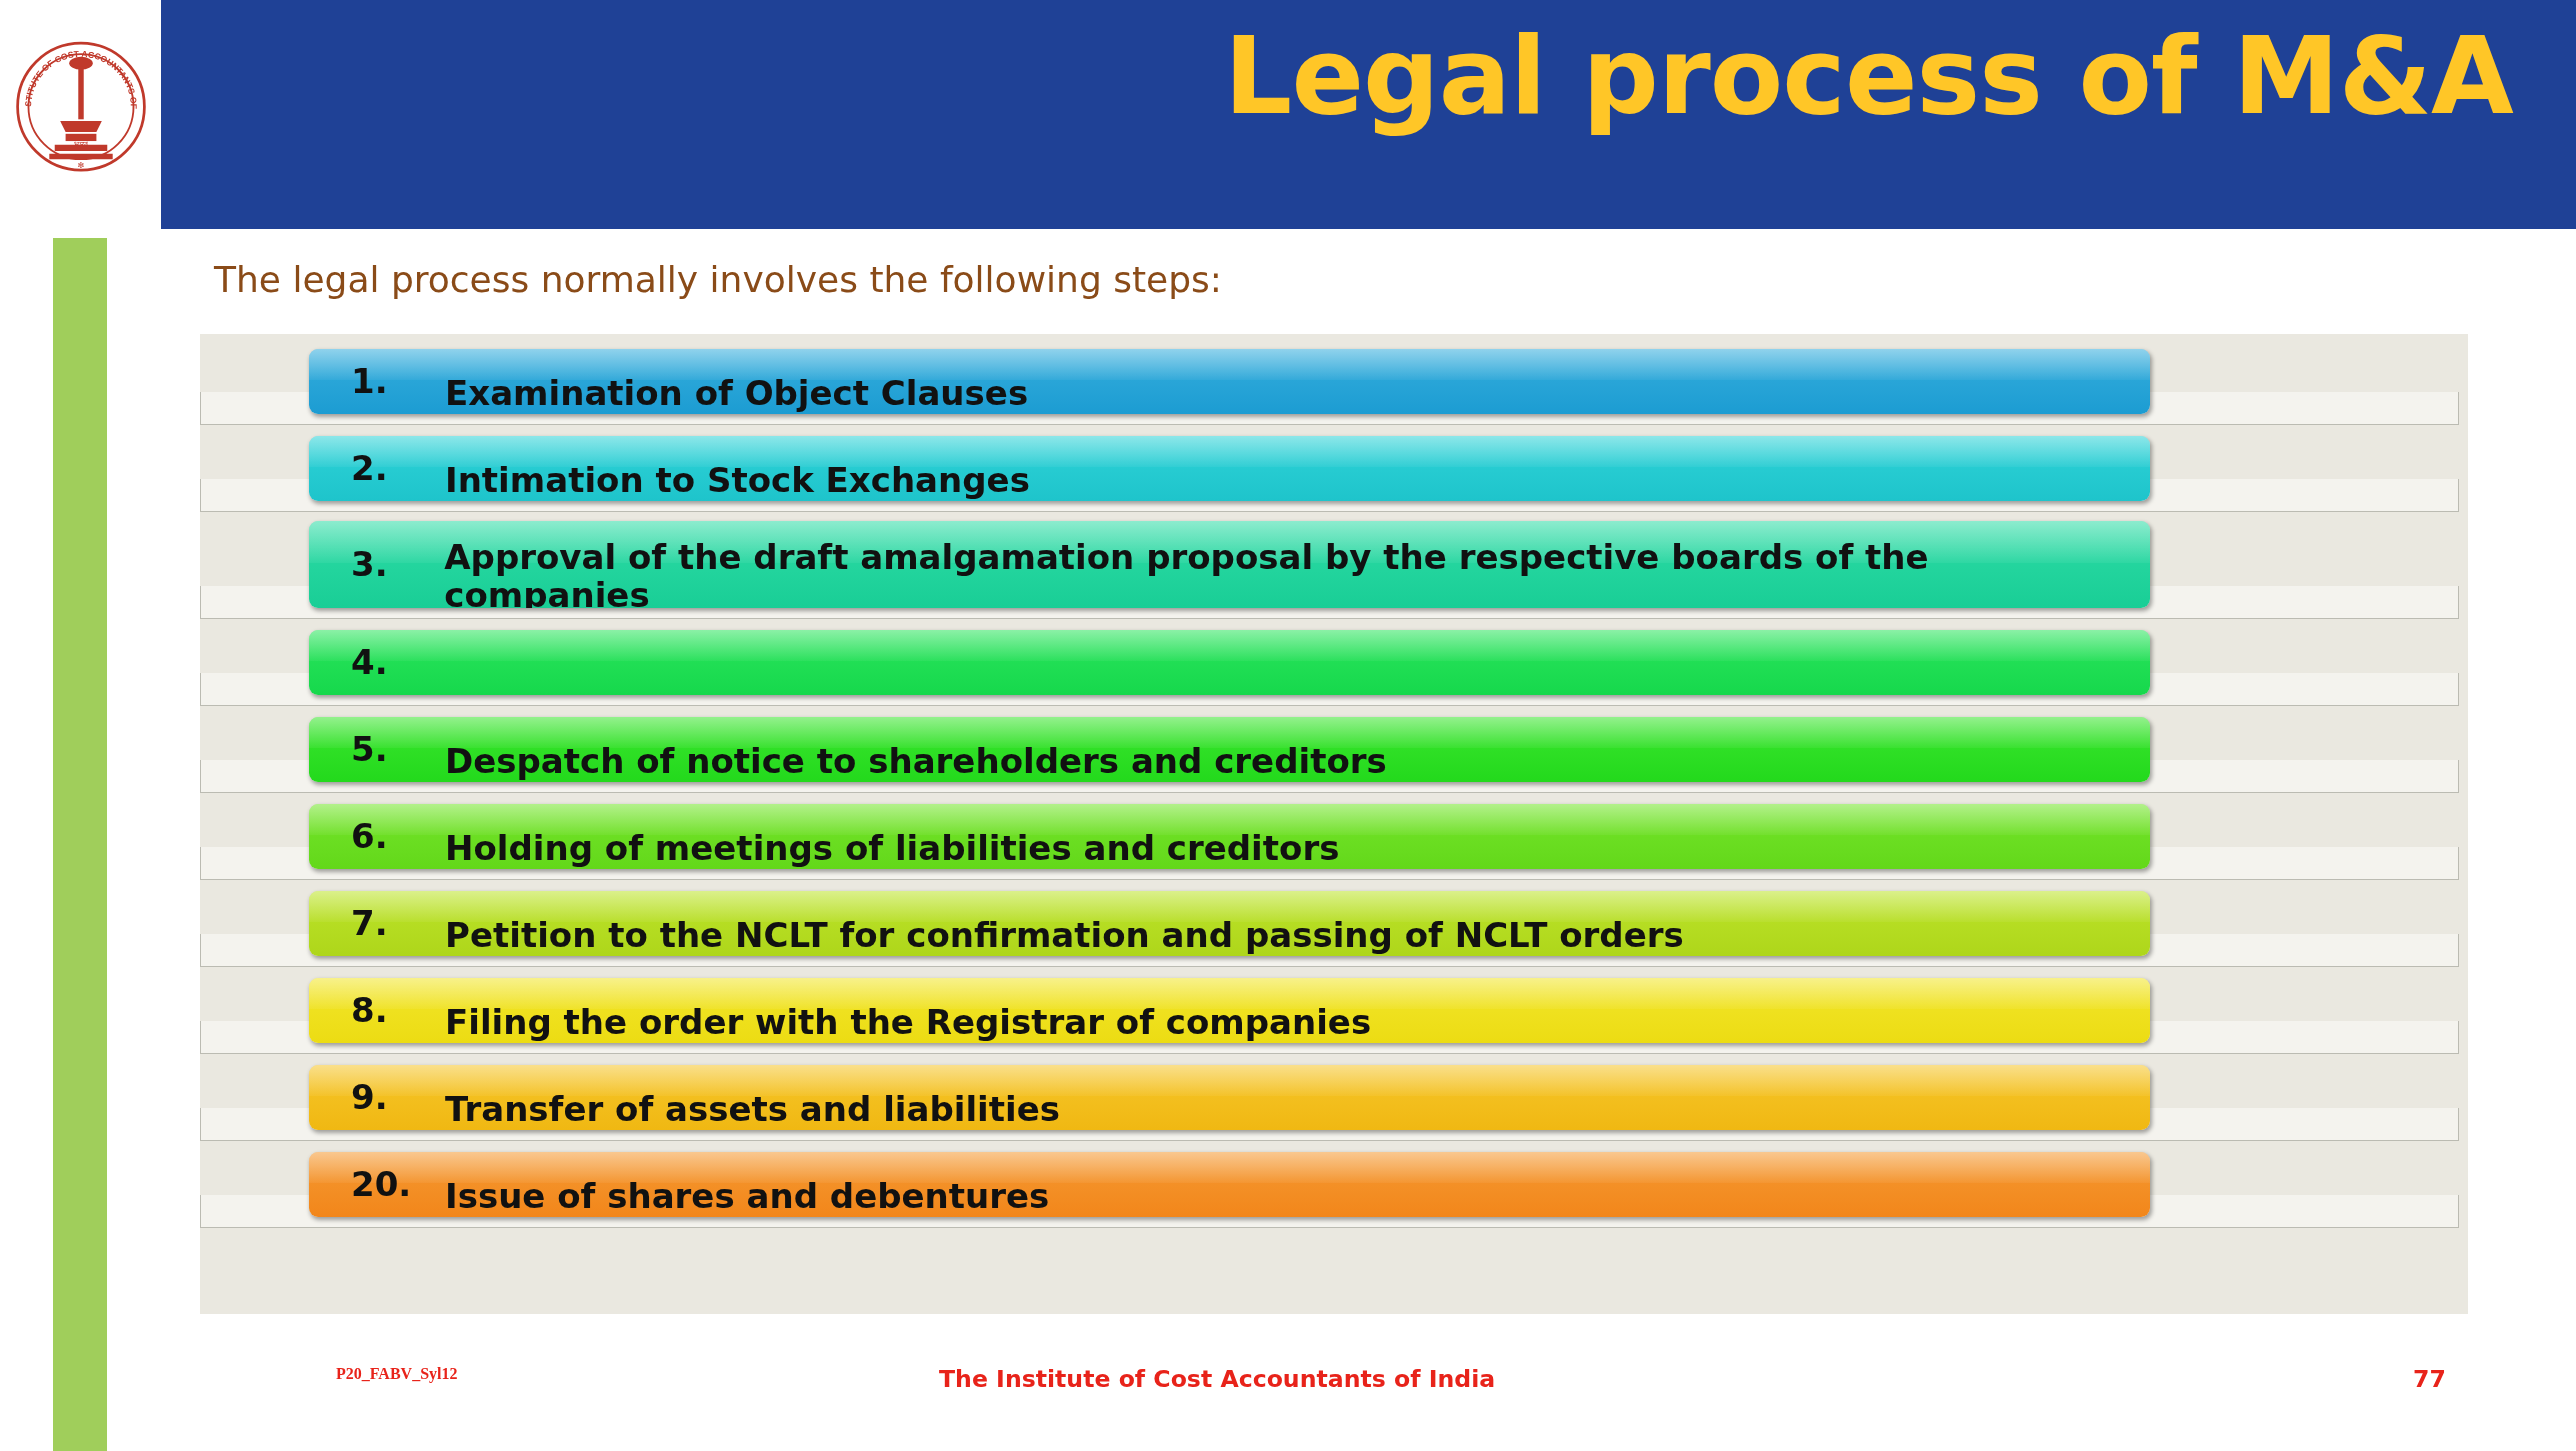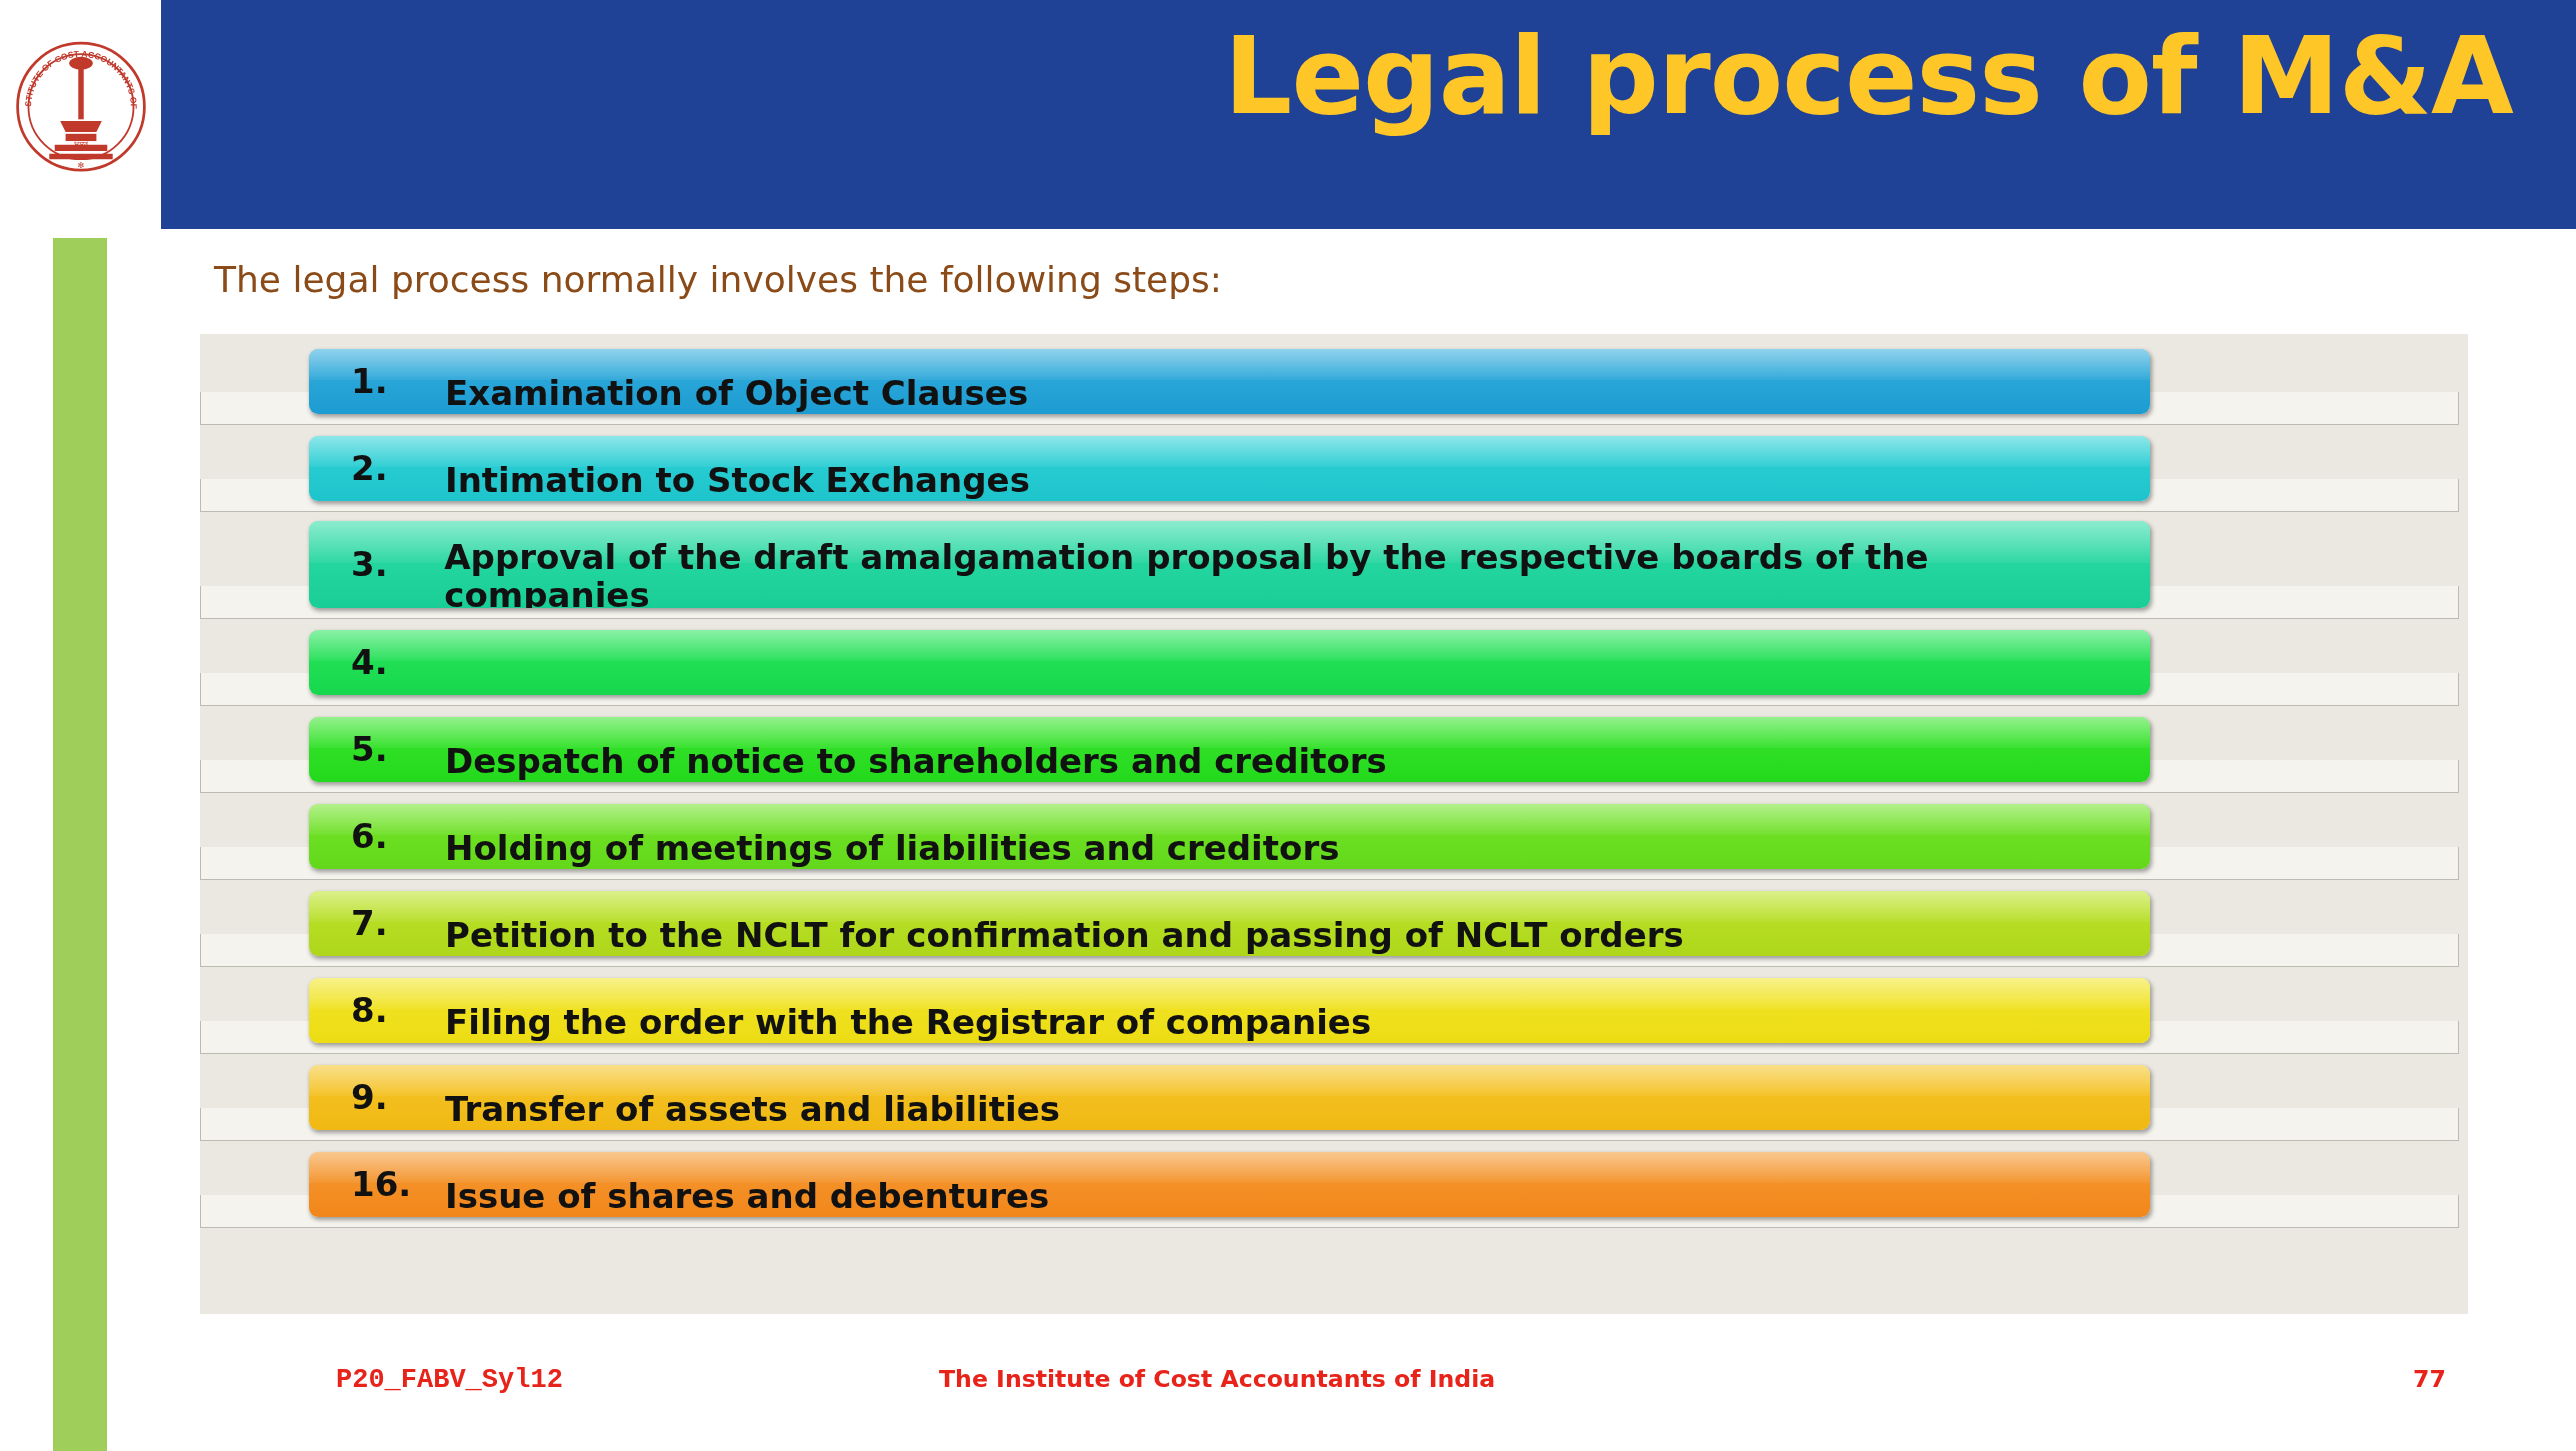--- a/index.html
+++ b/index.html
@@ -157,24 +157,24 @@
     margin-top: 23px;
   }
   .step-row.tall { height: 107px; }
   .step-row.tall .step-bar { height: 87px; top: 1.8px; }
 
   
   .footer-left {
     position: absolute;
     left: 336px;
     top: 1365px;
-    font-size: 27px;
+    font-size: 16px;
     font-weight: bold;
     color: #E8231A;
-    font-family: Liberation Mono, monospace;
+    font-family: Liberation Serif, serif;
   }
   .footer-center {
     position: absolute;
     left: 939px;
     top: 1365px;
     font-size: 23.6px;
     font-weight: bold;
     color: #E8231A;
     font-family: "DejaVu Sans", sans-serif;
   }
@@ -293,21 +293,21 @@
       <div class="step-bar" style="background: linear-gradient(rgb(246, 198, 43), rgb(240, 184, 18));">
         <div class="gloss"></div>
         <div class="step-num">9.</div>
         <div class="step-text">Transfer of assets and liabilities</div>
       </div>
     </div>
     <div class="step-row">
       <div class="step-shadowline"></div>
       <div class="step-bar" style="background: linear-gradient(rgb(245, 154, 51), rgb(242, 134, 26));">
         <div class="gloss"></div>
-        <div class="step-num">16.</div>
+        <div class="step-num">20.</div>
         <div class="step-text">Issue of shares and debentures</div>
       </div>
     </div>
   </div>
 
 <div class="footer-left">P20_FABV_Syl12</div>
 <div class="footer-center">The Institute of Cost Accountants of India</div>
 <div class="footer-page">77</div>
 
 

